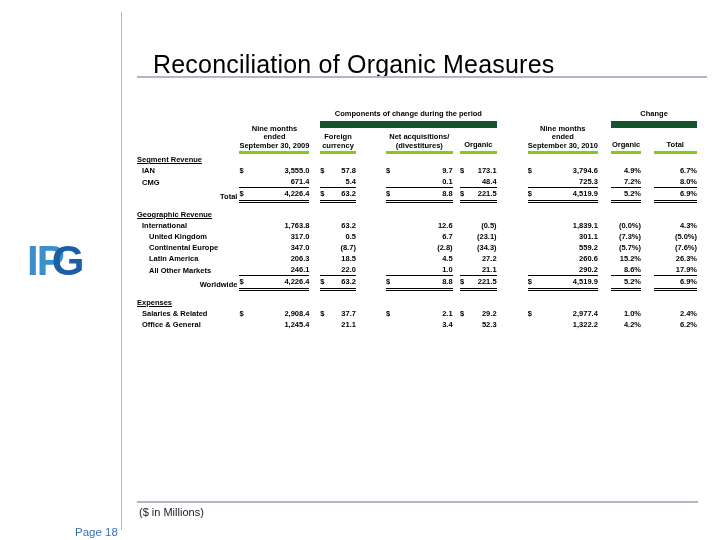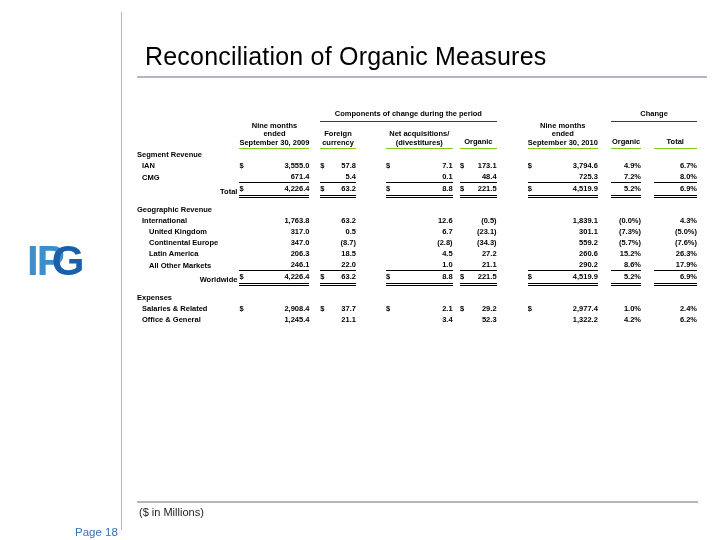--- a/index.html
+++ b/index.html
@@ -9,37 +9,37 @@
     --rule:#b4b7c3;
     --table-text:#000000;
   }
   html,body{margin:0;padding:0;background:#ffffff;}
   .slide{
     position:relative;width:720px;height:540px;background:#ffffff;overflow:hidden;
     font-family:"Liberation Sans",sans-serif;
   }
   .vline{position:absolute;left:121px;top:12px;width:1px;height:518px;background:var(--rule);}
   .title{
-    position:absolute;left:137px;top:34px;margin:8px;
+    position:absolute;left:137px;top:34px;margin:16px;
     font-size:25px;font-weight:400;color:#000;letter-spacing:0.2px;
   }
   .title-rule{position:absolute;left:137px;top:76px;width:570px;height:2px;background:var(--rule);}
   .logo{position:absolute;left:27px;top:240px;font-size:42px;line-height:1;font-weight:700;letter-spacing:-2px;}
   .logo .lp{color:var(--logo-light);}
   .logo .g{color:var(--logo-dark);position:relative;left:-11px;}
   .table-wrap{position:absolute;left:137px;top:108px;width:560px;}
   table{border-collapse:collapse;table-layout:fixed;color:var(--table-text);}
   td{
     padding:0;margin:0;font-size:7.5px;font-weight:bold;line-height:11px;
     white-space:nowrap;overflow:visible;vertical-align:bottom;
   }
-  td.ghdr{border-bottom:1px solid #14532d;text-align:center;padding-bottom:2px;}
-  td.hdr{border-bottom:1px solid #84cc16;text-align:center;padding-bottom:1px;}
+  td.ghdr{border-bottom:7px solid #14532d;text-align:center;padding-bottom:2px;}
+  td.hdr{border-bottom:3px solid #84cc16;text-align:center;padding-bottom:1px;}
   td.hdr div{line-height:8.5px;}
-  td.sect{text-align:left;}
+  td.sect{text-align:left;text-decoration:underline;}
   td.lbl1{padding-left:5px;}
   td.lbl2{padding-left:12px;}
   td.lblr{text-align:right;padding-right:2px;}
   td.num{text-align:right;}
   td.dollar{text-align:left;}
   td.ln{border-bottom:1px solid #000;margin-top:16px;}
   td.dbl{border-bottom:3px double #000;padding-bottom:1px;}
   tr.spacer td{height:6px;line-height:6px;}
   .foot-rule{position:absolute;left:137px;top:501px;width:561px;height:2px;background:var(--rule);}
   .footnote{position:absolute;left:139px;top:506px;font-size:11px;color:#222;}
@@ -122,21 +122,21 @@
           </tr>
           <tr>
             <td class="lbl1" colspan="2">IAN</td>
             <td class="dollar" colspan="1">$</td>
             <td class="num" colspan="1">3,555.0</td>
             <td class="gap" colspan="1"></td>
             <td class="dollar" colspan="1">$</td>
             <td class="num" colspan="1">57.8</td>
             <td class="gap" colspan="1"></td>
             <td class="dollar" colspan="1">$</td>
-            <td class="num" colspan="1">7.1</td>
+            <td class="num" colspan="1">9.7</td>
             <td class="gap" colspan="1"></td>
             <td class="dollar" colspan="1">$</td>
             <td class="num" colspan="1">173.1</td>
             <td class="gap" colspan="1"></td>
             <td class="dollar" colspan="1">$</td>
             <td class="num" colspan="1">3,794.6</td>
             <td class="gap" colspan="1"></td>
             <td class="num" colspan="1">4.9%</td>
             <td class="gap" colspan="1"></td>
             <td class="num" colspan="1">6.7%</td>

